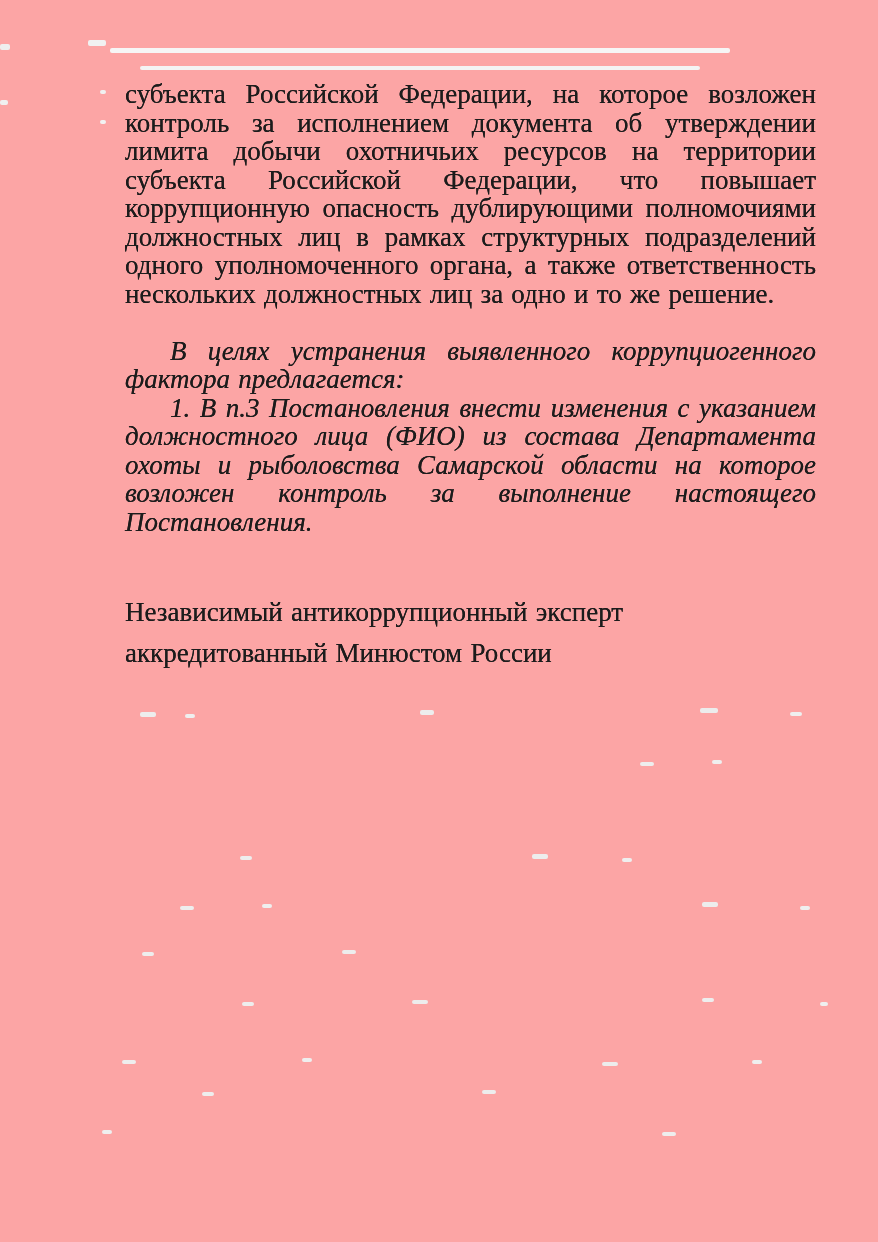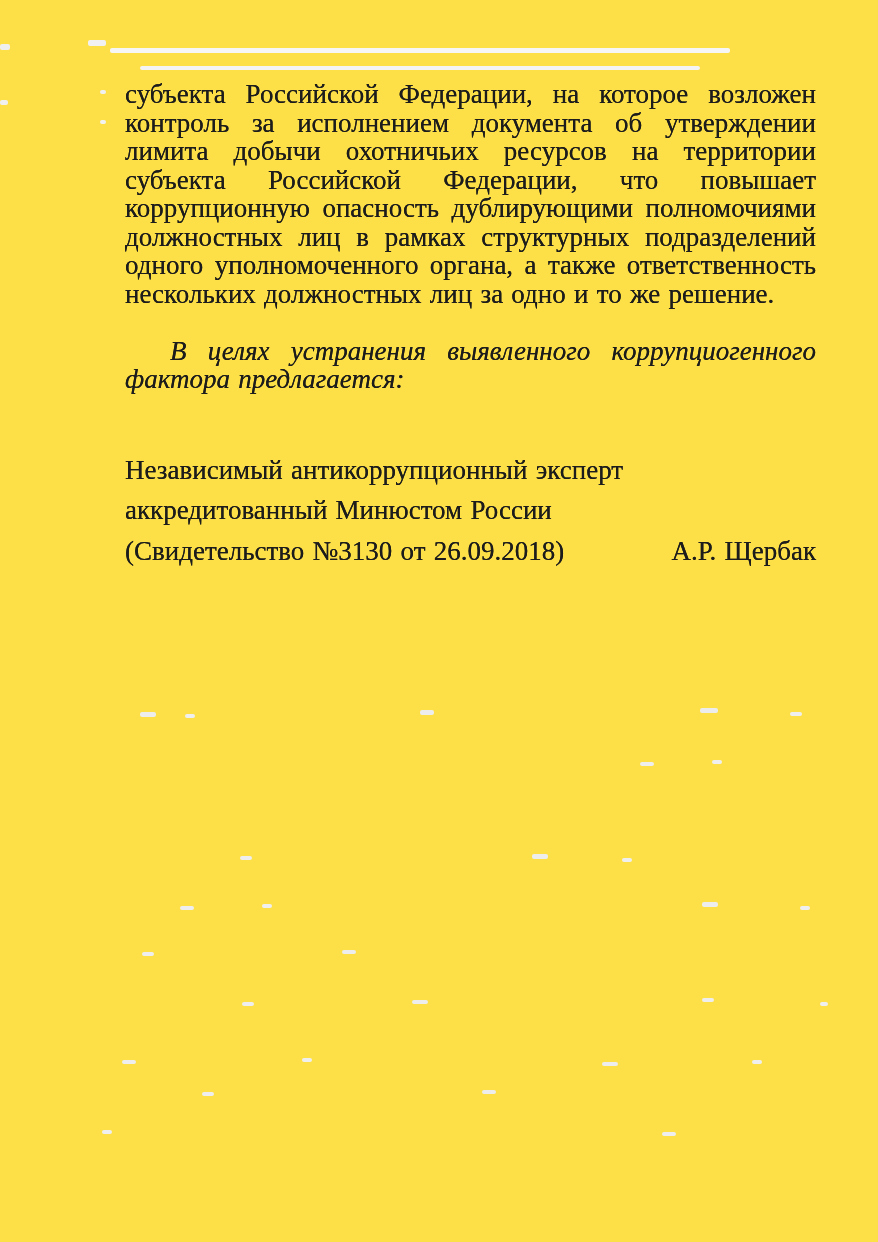--- a/index.html
+++ b/index.html
@@ -4,21 +4,21 @@
 <style>
   html, body {
     margin: 0;
     padding: 0;
     background: #ffffff;
   }
   .page {
     position: relative;
     width: 878px;
     height: 1242px;
-    background: #fde047;
+    background: #fca5a5;
     overflow: hidden;
     font-family: "Liberation Serif", "DejaVu Serif", serif;
     color: #1c1c1c;
   }
   .content {
     position: absolute;
     left: 125px;
     top: 80px;
     width: 691px;
     font-size: 27px;
@@ -62,28 +62,25 @@
 <body>
 
 <div class="page">
 
   <div class="content">
 
     <p>субъекта Российской Федерации, на которое возложен контроль за исполнением документа об утверждении лимита добычи охотничьих ресурсов на территории субъекта Российской Федерации, что повышает коррупционную опасность дублирующими полномочиями должностных лиц в рамках структурных подразделений одного уполномоченного органа, а также ответственность нескольких должностных лиц за одно и то же решение.</p>
 
     <p class="indent gap-above">В целях устранения выявленного коррупциогенного фактора предлагается:</p>
 
+    <p class="indent">1. В п.3 Постановления внести изменения с указанием должностного лица (ФИО) из состава Департамента охоты и рыболовства Самарской области на которое возложен контроль за выполнение настоящего Постановления.</p>
 
     <div class="signature">
       <div class="sig-line">Независимый антикоррупционный эксперт</div>
       <div class="sig-line">аккредитованный Минюстом России</div>
-      <div class="sig-row">
-        <span class="sig-line">(Свидетельство №3130 от 26.09.2018)</span>
-        <span class="sig-line">А.Р. Щербак</span>
-      </div>
     </div>
 
   </div>
 
   <div id="noise-layer">
       <div class="noise" style="left: 110px; top: 48px; width: 620px; height: 5px; background: rgb(246, 246, 246);"></div>
       <div class="noise" style="left: 140px; top: 66px; width: 560px; height: 4px; background: rgb(244, 244, 244);"></div>
       <div class="noise" style="left: 88px; top: 40px; width: 18px; height: 6px; background: rgb(241, 241, 241);"></div>
       <div class="noise" style="left: 0px; top: 44px; width: 10px; height: 6px; background: rgb(239, 239, 239);"></div>
       <div class="noise" style="left: 0px; top: 100px; width: 8px; height: 5px; background: rgb(240, 240, 240);"></div>

